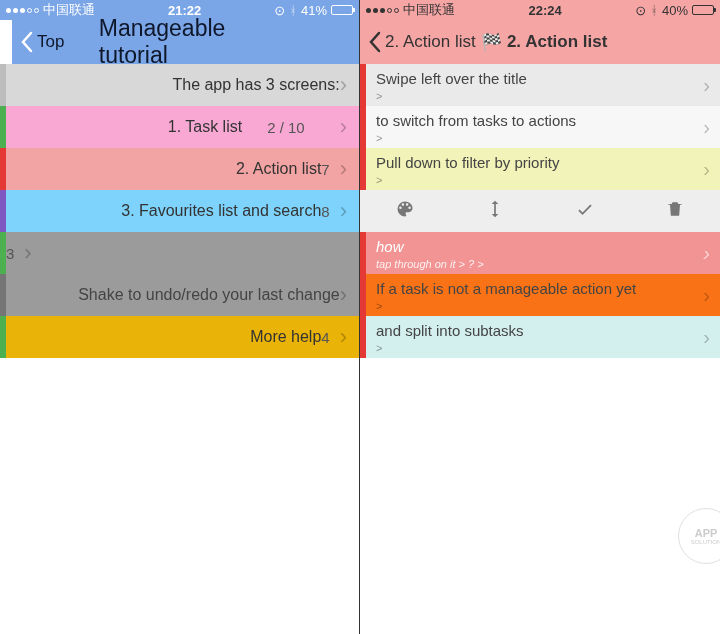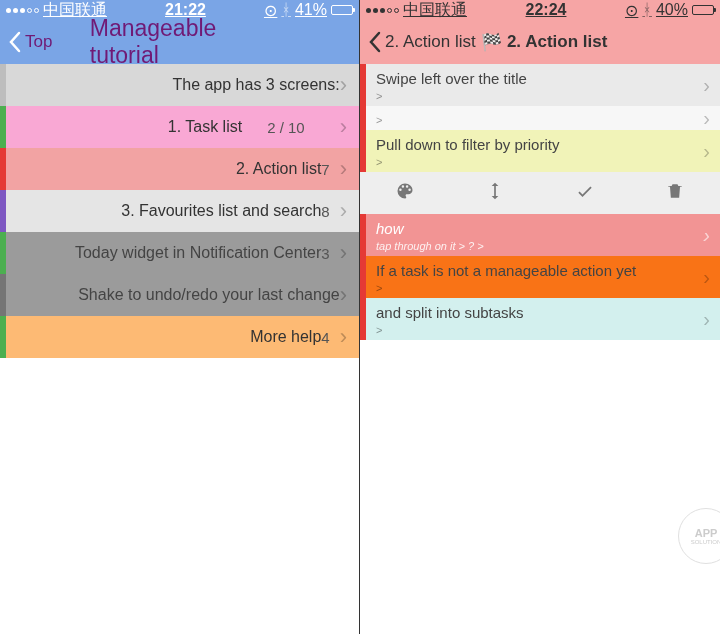--- a/index.html
+++ b/index.html
@@ -23,23 +23,22 @@
     }
     .screen-left { border-right: 1px solid #333; }
     
     
     .status-bar {
       height: 20px;
       display: flex;
       align-items: center;
       justify-content: space-between;
       padding: 0 6px;
-      font-size: 16px;
+      font-size: 13px;
       color: #fff;
-      text-decoration: underline;
     }
     .status-bar.blue { background: #7aa5e6; }
     .status-bar.pink { background: #f6a5a5; color: #333; }
     .status-bar .left, .status-bar .right { display: flex; align-items: center; gap: 4px; }
     .status-bar .center { font-weight: 600; }
     .signal-dots { display: flex; gap: 2px; }
     .signal-dots span { width: 5px; height: 5px; border-radius: 50%; }
     .signal-dots.white span { background: #fff; }
     .signal-dots.white span.empty { background: transparent; border: 1px solid #fff; }
     .signal-dots.dark span { background: #333; }
@@ -50,21 +49,21 @@
     .battery-fill { height: 100%; background: currentColor; }
     
     
     .nav-bar {
       height: 44px;
       display: flex;
       align-items: center;
       padding: 0 8px;
       position: relative;
     }
-    .nav-bar.blue { background: #7aa5e6; color: #701a75; }
+    .nav-bar.blue { background: #7aa5e6; color: #0f172a; margin-left: 12px; }
     .nav-bar.pink { background: #f6a5a5; color: #333; }
     .nav-back { display: flex; align-items: center; font-size: 17px; cursor: pointer; }
     .nav-back svg { width: 13px; height: 22px; margin-right: 4px; }
     .nav-title-center {
       position: absolute;
       left: 50%;
       transform: translateX(-50%);
       font-size: 23px;
       font-weight: 500;
     }
@@ -89,24 +88,24 @@
       border-left: 6px solid transparent;
     }
     .row-label { flex: 1; padding-left: 4px; text-align: right; }
     .row-count { color: #555; margin-right: 10px; font-size: 15px; }
     .row-chevron { color: rgba(0,0,0,0.25); font-size: 22px; font-weight: 300; }
     
     
     .row.gray1  { background: #d8d8d8; border-left-color: #bdbdbd; }
     .row.green  { background: #f9a8d4; border-left-color: #4caf50; gap: 25px; }
     .row.red    { background: #f2a3a3; border-left-color: #e53935; }
-    .row.purple { background: #e5e5e5; border-left-color: #7e57c2; }
+    .row.purple { background: #7dd3fc; border-left-color: #7e57c2; }
     .row.gray2  { background: #9b9b9b; border-left-color: #4caf50; color: #444;}
     .row.gray3  { background: #9b9b9b; border-left-color: #757575; color:#444;}
-    .row.orange { background: #fdba74; border-left-color: #4caf50; }
+    .row.orange { background: #eab308; border-left-color: #4caf50; }
     
     
     .row2 {
       position: relative;
       padding: 6px 10px 4px 10px;
       border-left: 6px solid #e53935;
       font-size: 15px;
       color: #444;
     }
     .row2 .main { line-height: 18px; }
@@ -199,21 +198,20 @@
     <span class="row-label">2. Action list</span>
     <span class="row-count">7</span>
     <span class="row-chevron">›</span>
   </div>
   <div class="row purple">
     <span class="row-label">3. Favourites list and search</span>
     <span class="row-count">8</span>
     <span class="row-chevron">›</span>
   </div>
   <div class="row gray2">
-    <span class="row-label">Today widget in Notification Center</span>
     <span class="row-count">3</span>
     <span class="row-chevron">›</span>
   </div>
   <div class="row gray3">
     <span class="row-label">Shake to undo/redo your last change</span>
     <span class="row-chevron">›</span>
   </div>
   <div class="row orange">
     <span class="row-label">More help</span>
     <span class="row-count">4</span>
@@ -256,20 +254,21 @@
       <span>2. Action list</span>
     </div>
   </div>
 
   <div class="row2 r-gray">
     <div class="main">Swipe left over the title</div>
     <div class="sub">&gt;</div>
     <span class="chev">›</span>
   </div>
   <div class="row2 r-white">
+    <div class="main">to switch from tasks to actions</div>
     <div class="sub">&gt;</div>
     <span class="chev">›</span>
   </div>
   <div class="row2 r-yellow">
     <div class="main">Pull down to filter by priority</div>
     <div class="sub">&gt;</div>
     <span class="chev">›</span>
   </div>
 
   <div class="toolbar">

